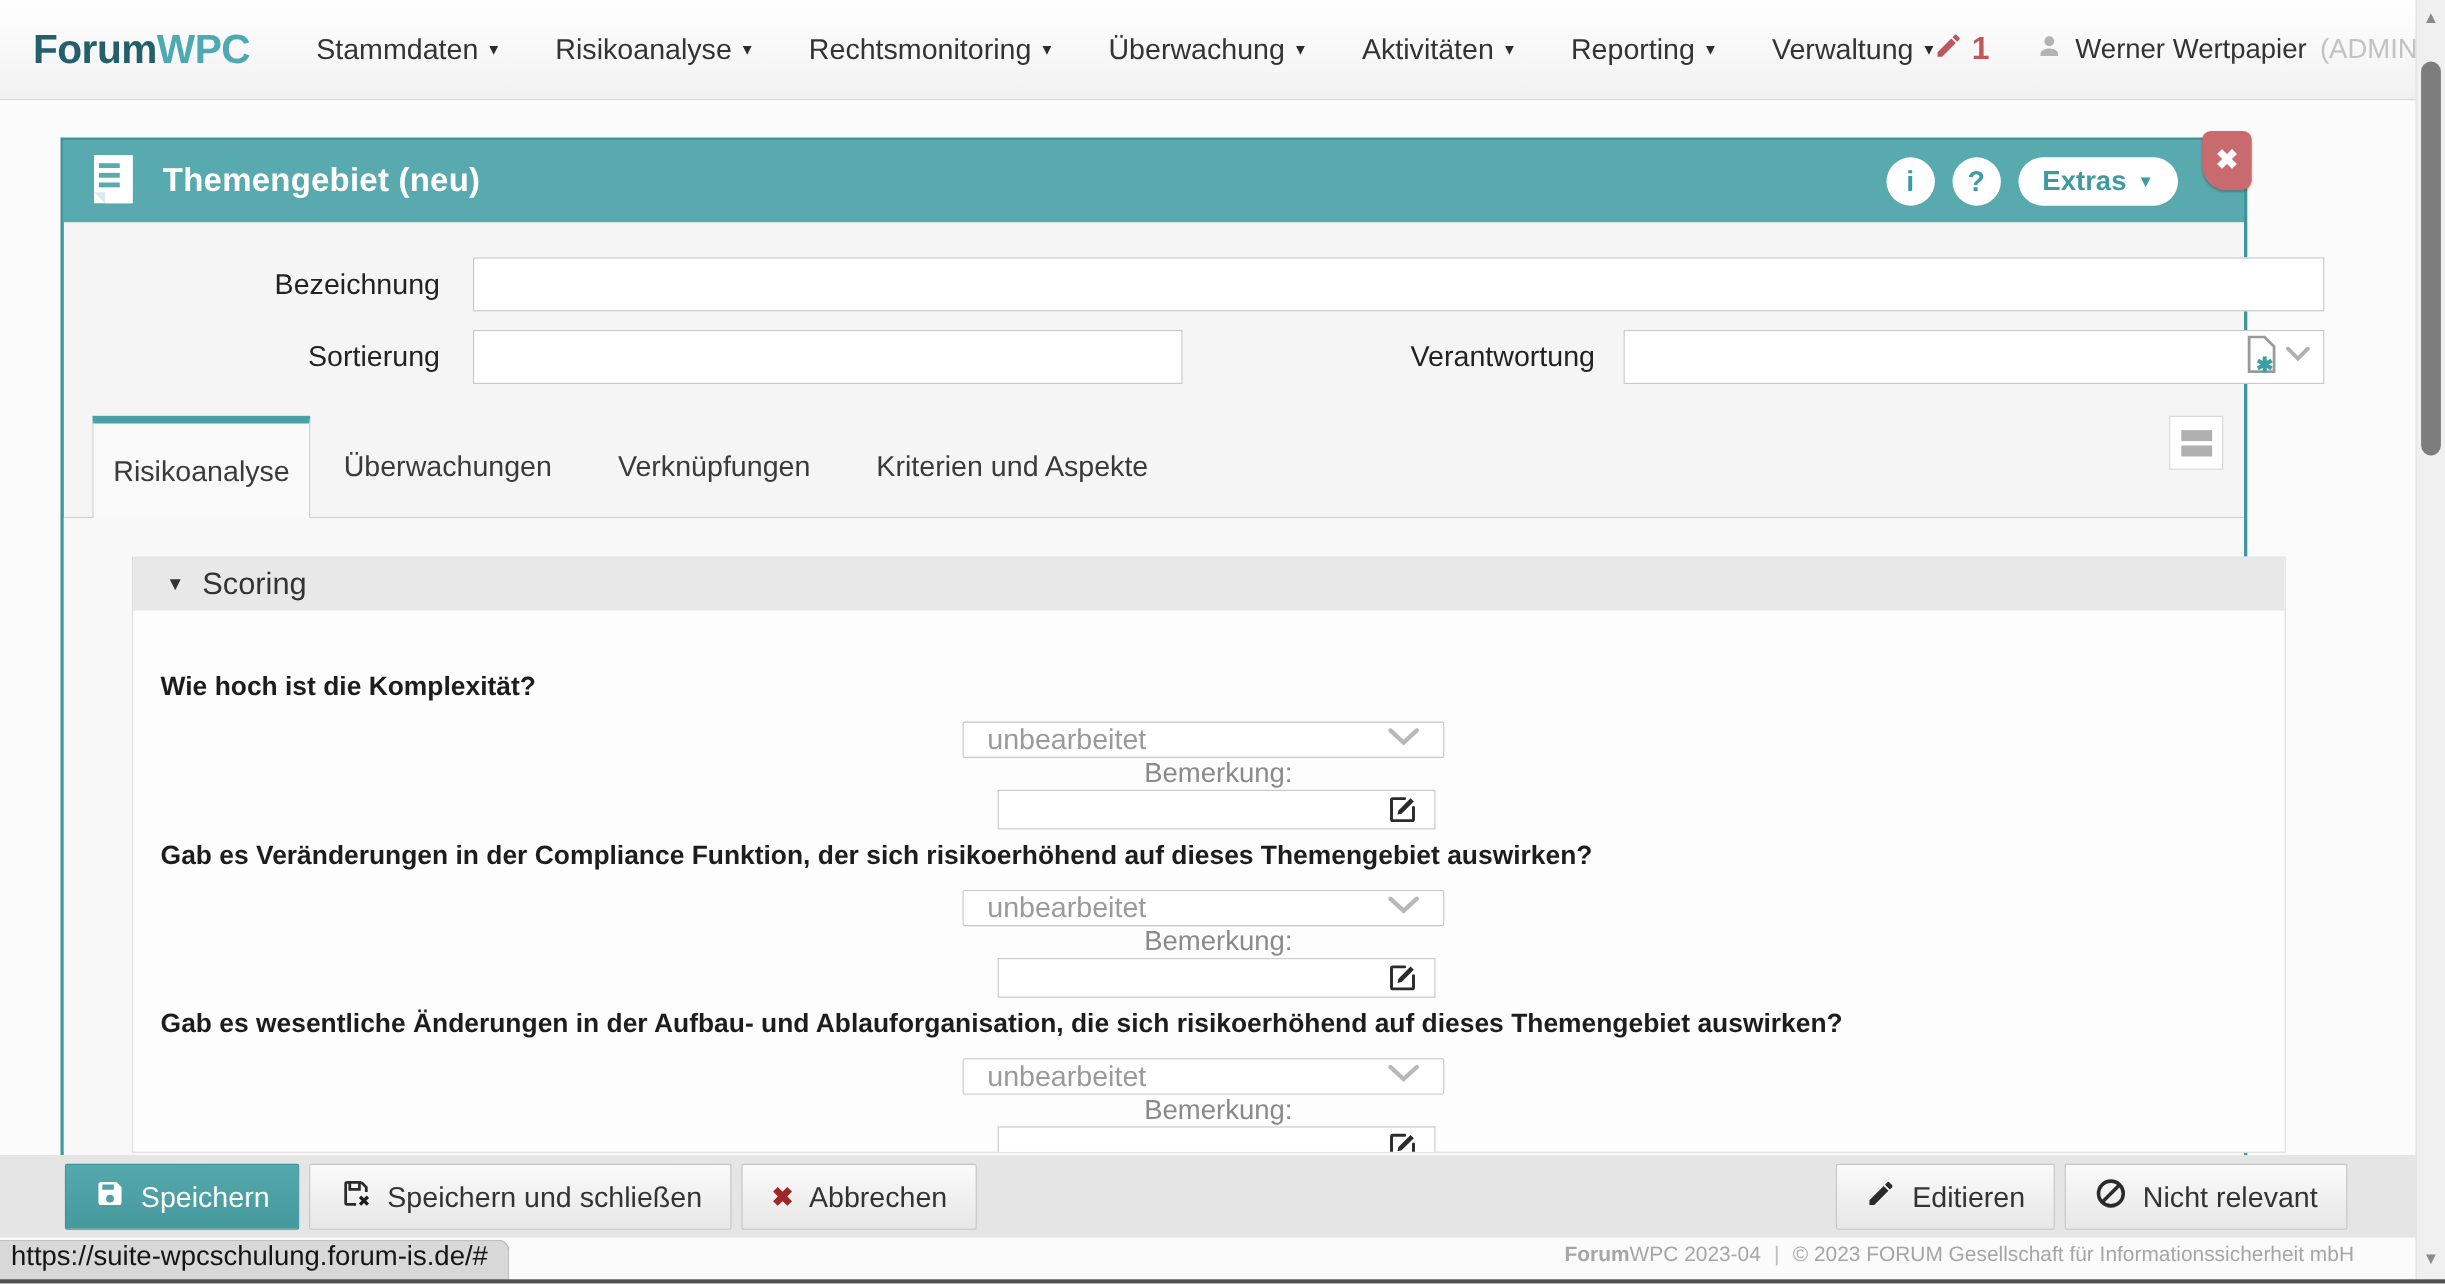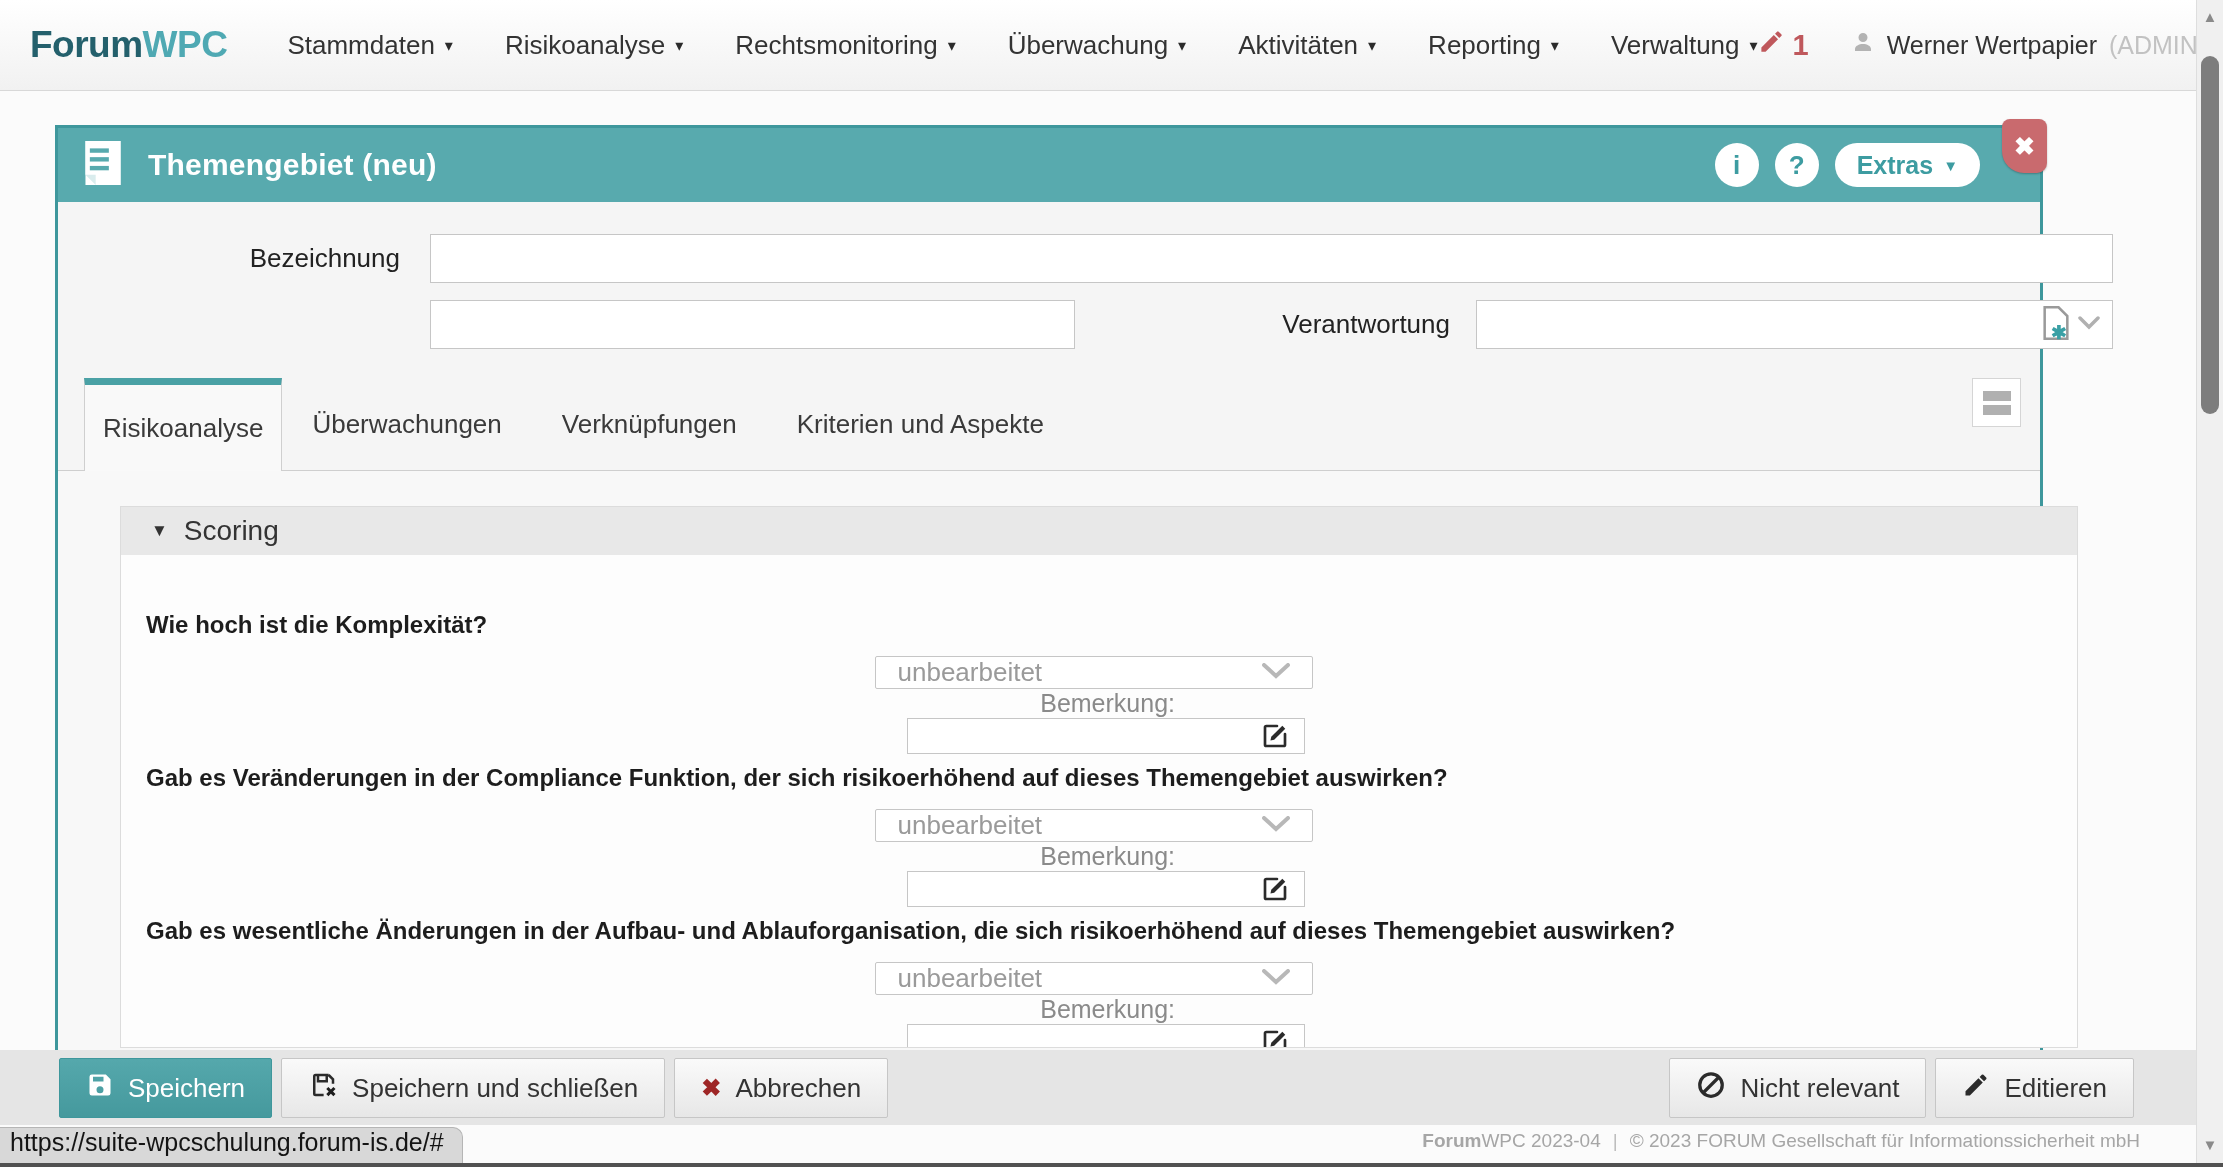--- a/index.html
+++ b/index.html
@@ -236,20 +236,21 @@
       </div>
     </div>
     <button class="close-badge">
         <span>✖</span>
       </button>
 
     <div class="modal-body">
 
       <label class="flabel lbl-bez">Bezeichnung</label>
       <input class="tinput inp-bez" type="text" style="">
+      <label class="flabel lbl-sort">Sortierung</label>
       <input class="tinput inp-sort" type="text" style="">
       <label class="flabel lbl-ver">Verantwortung</label>
       <div class="ver-wrap">
         <input type="text" style="">
         <div class="ver-icons">
           <span>
             <svg width="28" height="34" viewBox="0 0 22 27">
               <path d="M2 1h11l7 7v18H2z" fill="#fff" stroke="#9a9a9a" stroke-width="2"></path>
               <text x="7" y="26" fill="#3aa0a5" font-size="15" font-weight="bold">✱</text>
             </svg>
@@ -364,31 +365,31 @@
             </svg></span>
         <span>Speichern und schließen</span>
       </button>
       <button class="btn">
         <span class="xmark">✖</span>
         <span>Abbrechen</span>
       </button>
     </div>
     <div class="ab-right">
       <button class="btn">
+        <span><svg width="28" height="28" viewBox="0 0 24 24">
+              <path fill="#2b2b2b" d="M3 17.25V21h3.75L17.81 9.94l-3.75-3.75L3 17.25zM20.71 7.04a1 1 0 0 0 0-1.41l-2.34-2.34a1 1 0 0 0-1.41 0l-1.83 1.83 3.75 3.75 1.83-1.83z"></path>
+            </svg></span>
+        <span>Editieren</span>
+      </button>
+      <button class="btn">
         <span><svg width="30" height="30" viewBox="0 0 24 24">
               <circle cx="12" cy="12" r="9" fill="none" stroke="#2b2b2b" stroke-width="2.6"></circle>
               <line x1="5.8" y1="18.2" x2="18.2" y2="5.8" stroke="#2b2b2b" stroke-width="2.6"></line>
             </svg></span>
         <span>Nicht relevant</span>
-      </button>
-      <button class="btn">
-        <span><svg width="28" height="28" viewBox="0 0 24 24">
-              <path fill="#2b2b2b" d="M3 17.25V21h3.75L17.81 9.94l-3.75-3.75L3 17.25zM20.71 7.04a1 1 0 0 0 0-1.41l-2.34-2.34a1 1 0 0 0-1.41 0l-1.83 1.83 3.75 3.75 1.83-1.83z"></path>
-            </svg></span>
-        <span>Editieren</span>
       </button>
     </div>
   </div>
 
   <div class="footer">
     <span class="b">Forum</span><span>WPC 2023-04</span><span class="sep">|</span><span>© 2023 FORUM Gesellschaft für Informationssicherheit mbH</span>
   </div>
   <div class="url-tooltip">
     <span>https://suite-wpcschulung.forum-is.de/#</span>
   </div>

